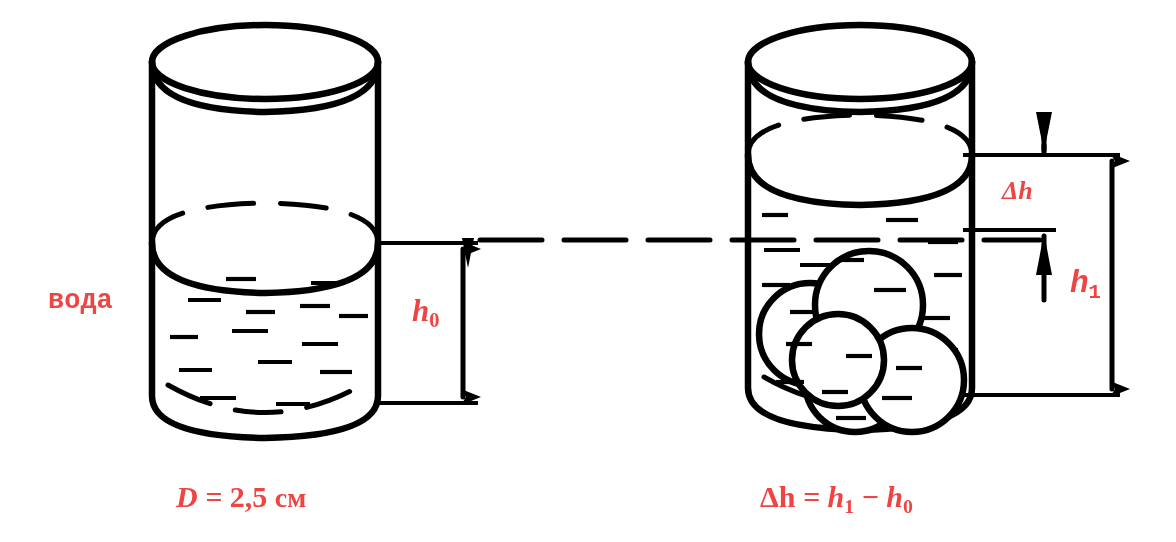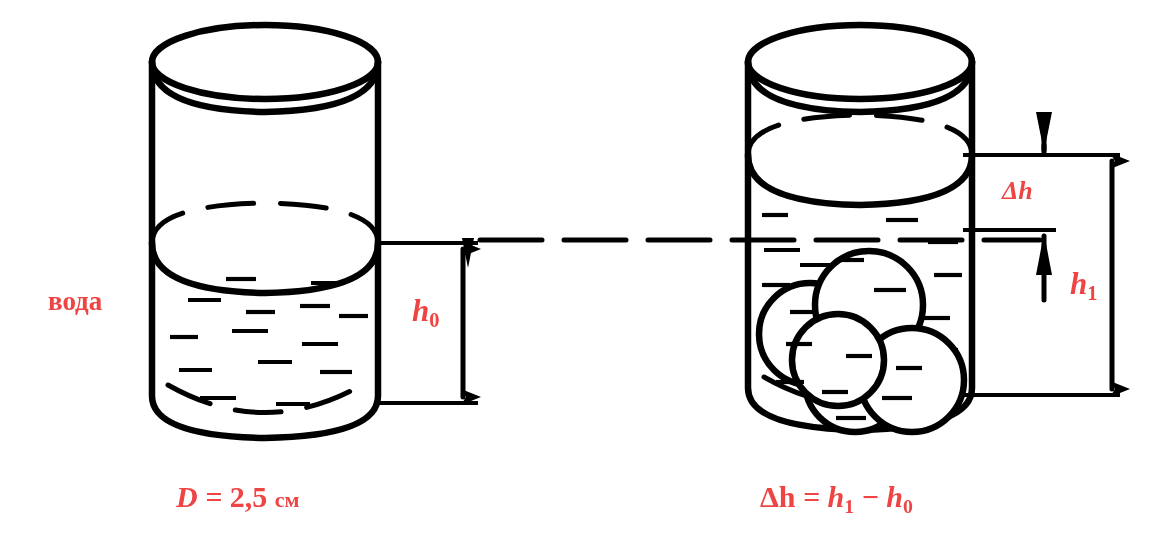--- a/index.html
+++ b/index.html
@@ -1,25 +1,25 @@
 <!DOCTYPE html>
 <html><head>
 <meta charset="utf-8">
 <style>
   html,body{margin:0;padding:0;background:#ffffff;}
   body{width:1176px;height:542px;overflow:hidden;
        font-family:"Liberation Serif",serif;}
   #stage{position:relative;width:1176px;height:542px;background:#fff;}
   svg.fig{position:absolute;left:0;top:0;width:1176px;height:542px;}
   .lbl{position:absolute;color:#ef4444;white-space:nowrap;}
-  .voda{font-family:Liberation Serif, serif;font-weight:bold;font-size:27px;
+  .voda{font-family:Liberation Mono, monospace;font-weight:bold;font-size:27px;
         letter-spacing:0px;}
   .math{font-family:"Liberation Serif",serif;font-weight:bold;font-style:italic;}
   .h0{font-size:31px;}
-  .h1{font-size:31px;}
+  .h1{font-size:31px;font-family:Liberation Mono, monospace;}
   .dh{font-size:26px;}
   .cap{font-size:30px;}
   .subn{font-size:0.66em;vertical-align:-0.28em;font-style:normal;}
   .delta{font-style:normal;font-weight:bold;}
 </style>
 </head>
 <body>
 
 <div id="stage">
 
@@ -148,17 +148,17 @@
   </svg>
 
   <div class="lbl voda" style="left:48px; top:286px;">вода</div>
 
   <div class="lbl math h0" style="left:412px; top:293px;text-align:right;"><span>h</span><span class="subn">0</span></div>
 
   <div class="lbl math dh" style="left:1002px; top:176px;">Δh</div>
 
   <div class="lbl math h1" style="left:1070px; top:266px;"><span>h</span><span class="subn">1</span></div>
 
-  <div class="lbl math cap" style="left:176px; top:480px;"><span>D</span><span style="font-style:normal;">&nbsp;</span><span>=</span><span style="font-style:normal;">&nbsp;</span><span style="font-style:normal;text-align:center;">2,5</span><span style="font-style:normal;">&nbsp;</span><span style="font-style:normal;font-size:22px;">см</span></div>
+  <div class="lbl math cap" style="left:176px; top:480px;"><span>D</span><span style="font-style:normal;">&nbsp;</span><span>=</span><span style="font-style:normal;">&nbsp;</span><span style="font-style:normal;text-align:center;">2,5</span><span style="font-style:normal;">&nbsp;</span><span style="font-style:normal;font-size:28px;">см</span></div>
 
   <div class="lbl math cap" style="left:760px; top:480px;"><span class="delta">Δh</span><span style="font-style:normal;">&nbsp;</span><span>=</span><span style="font-style:normal;">&nbsp;</span><span>h</span><span class="subn">1</span><span style="font-style:normal;">&nbsp;</span><span style="font-style:normal;">−</span><span style="font-style:normal;">&nbsp;</span><span>h</span><span class="subn">0</span></div>
 
 </div>
 
 </body></html>

